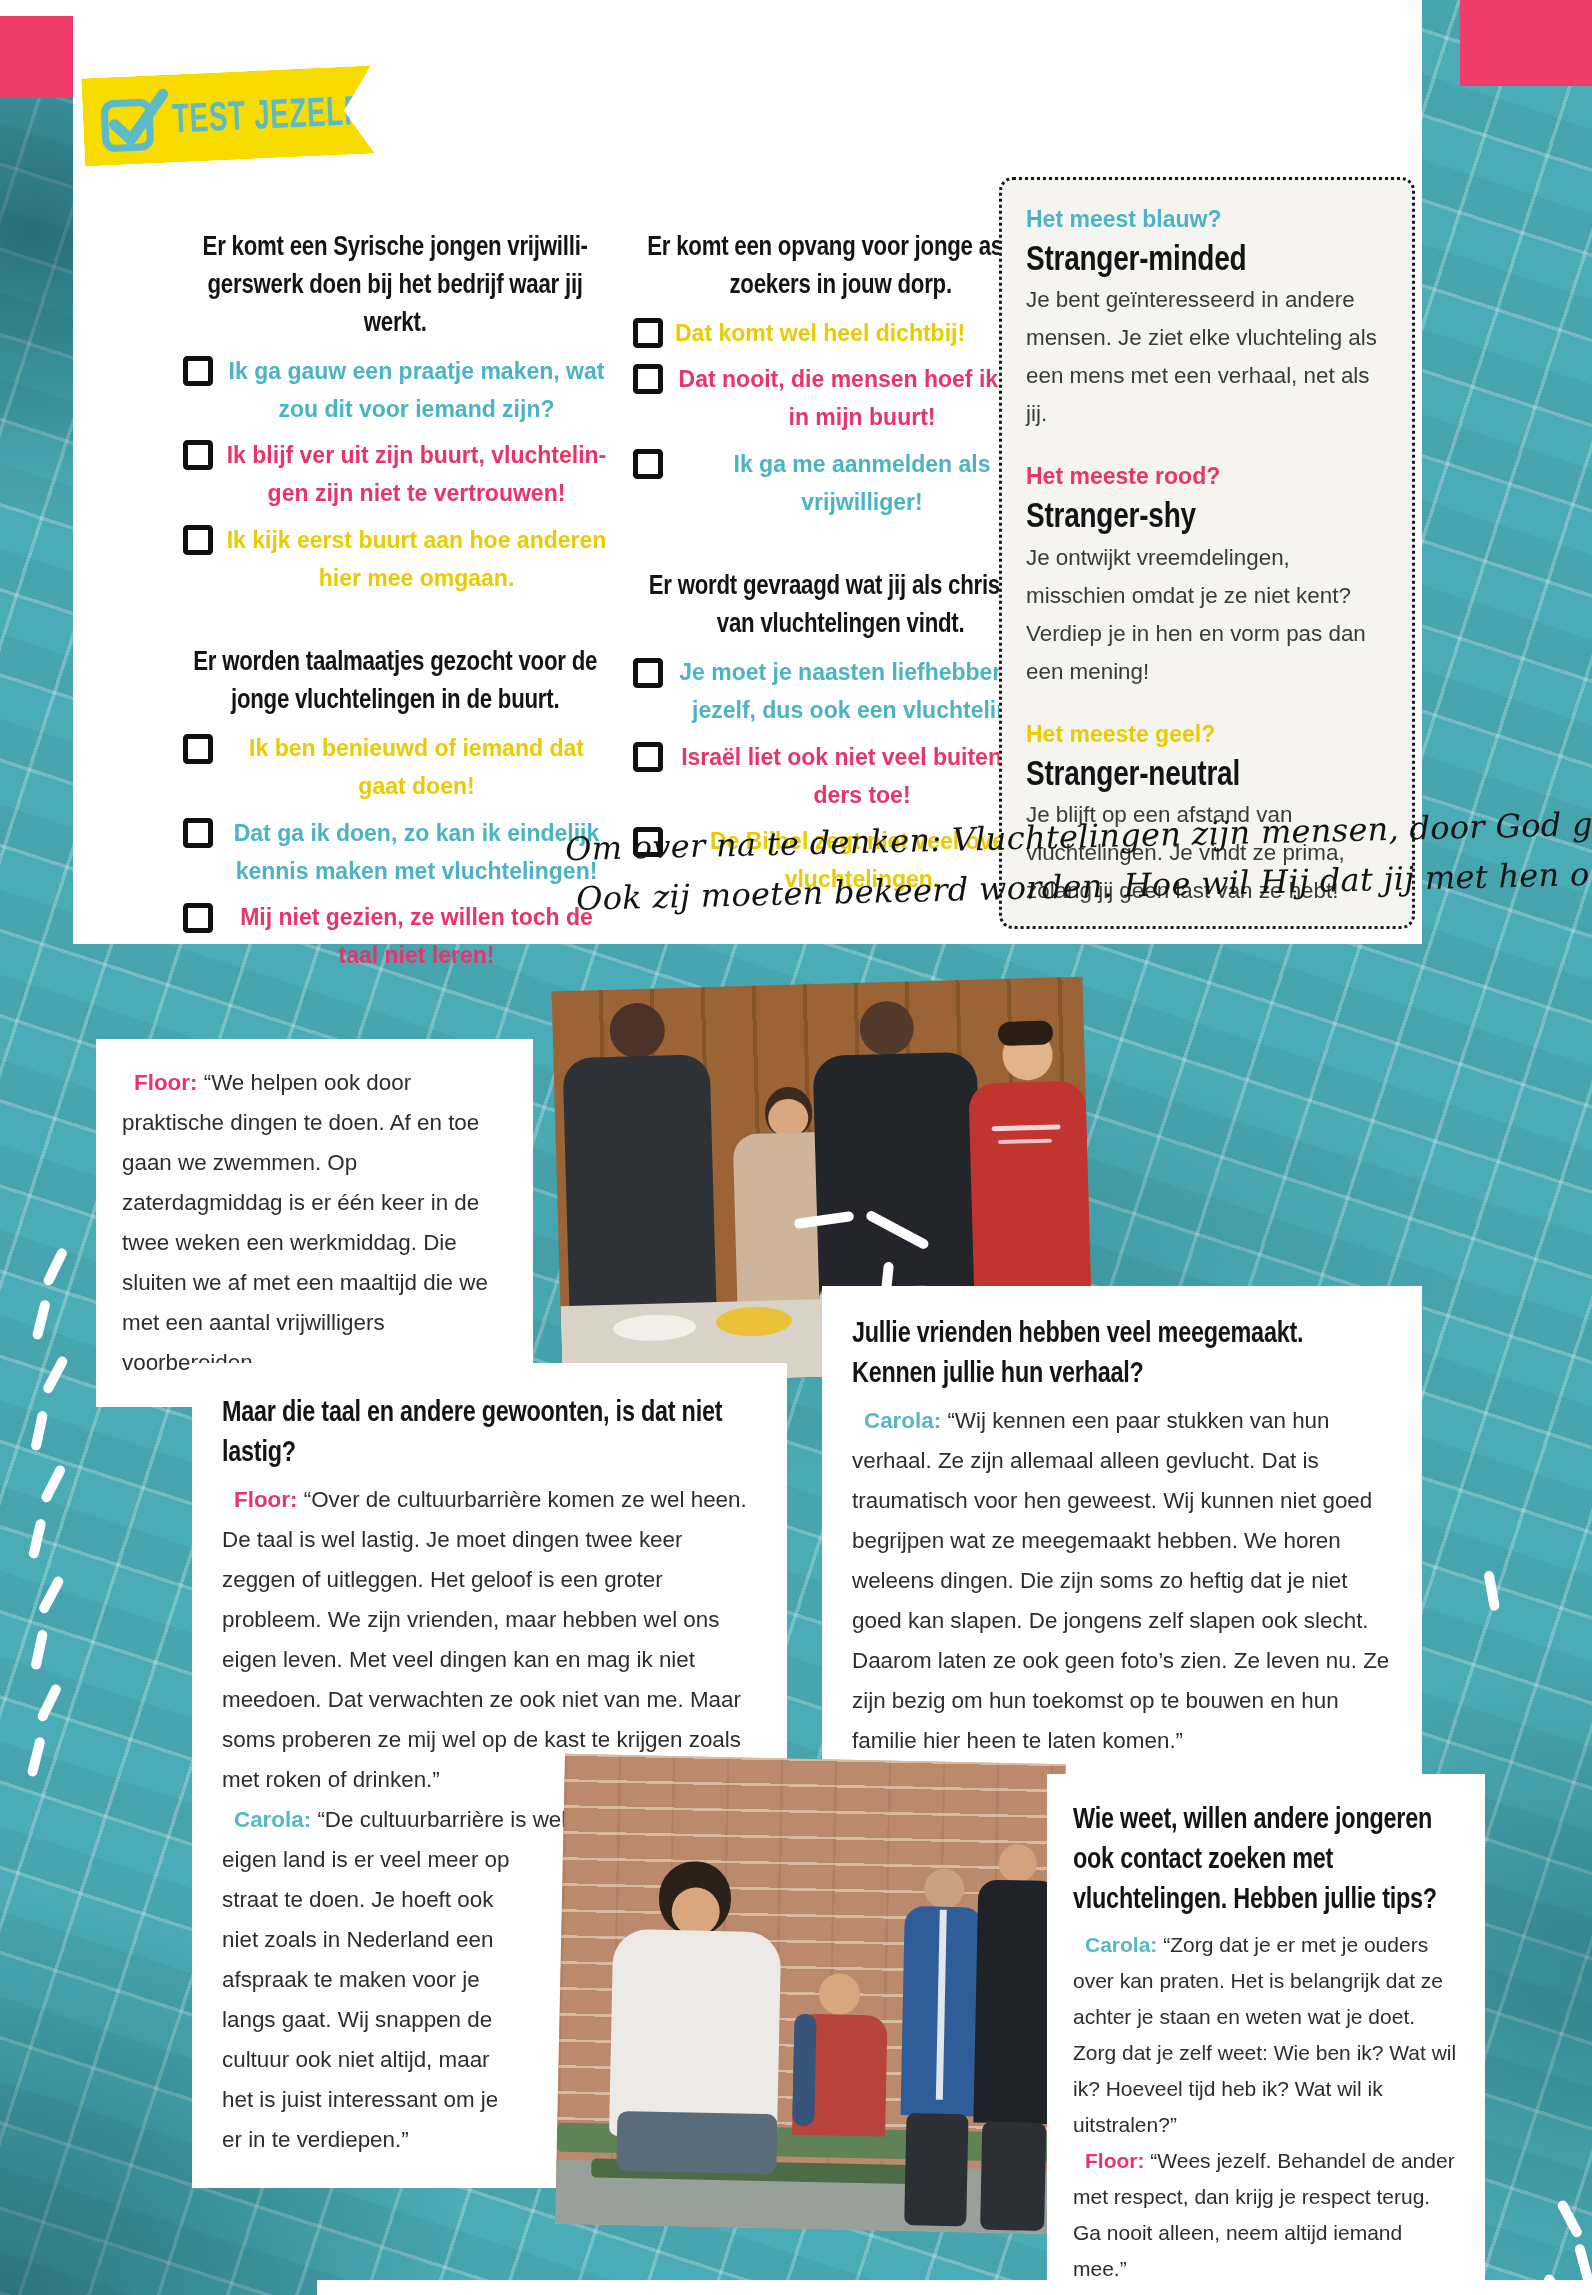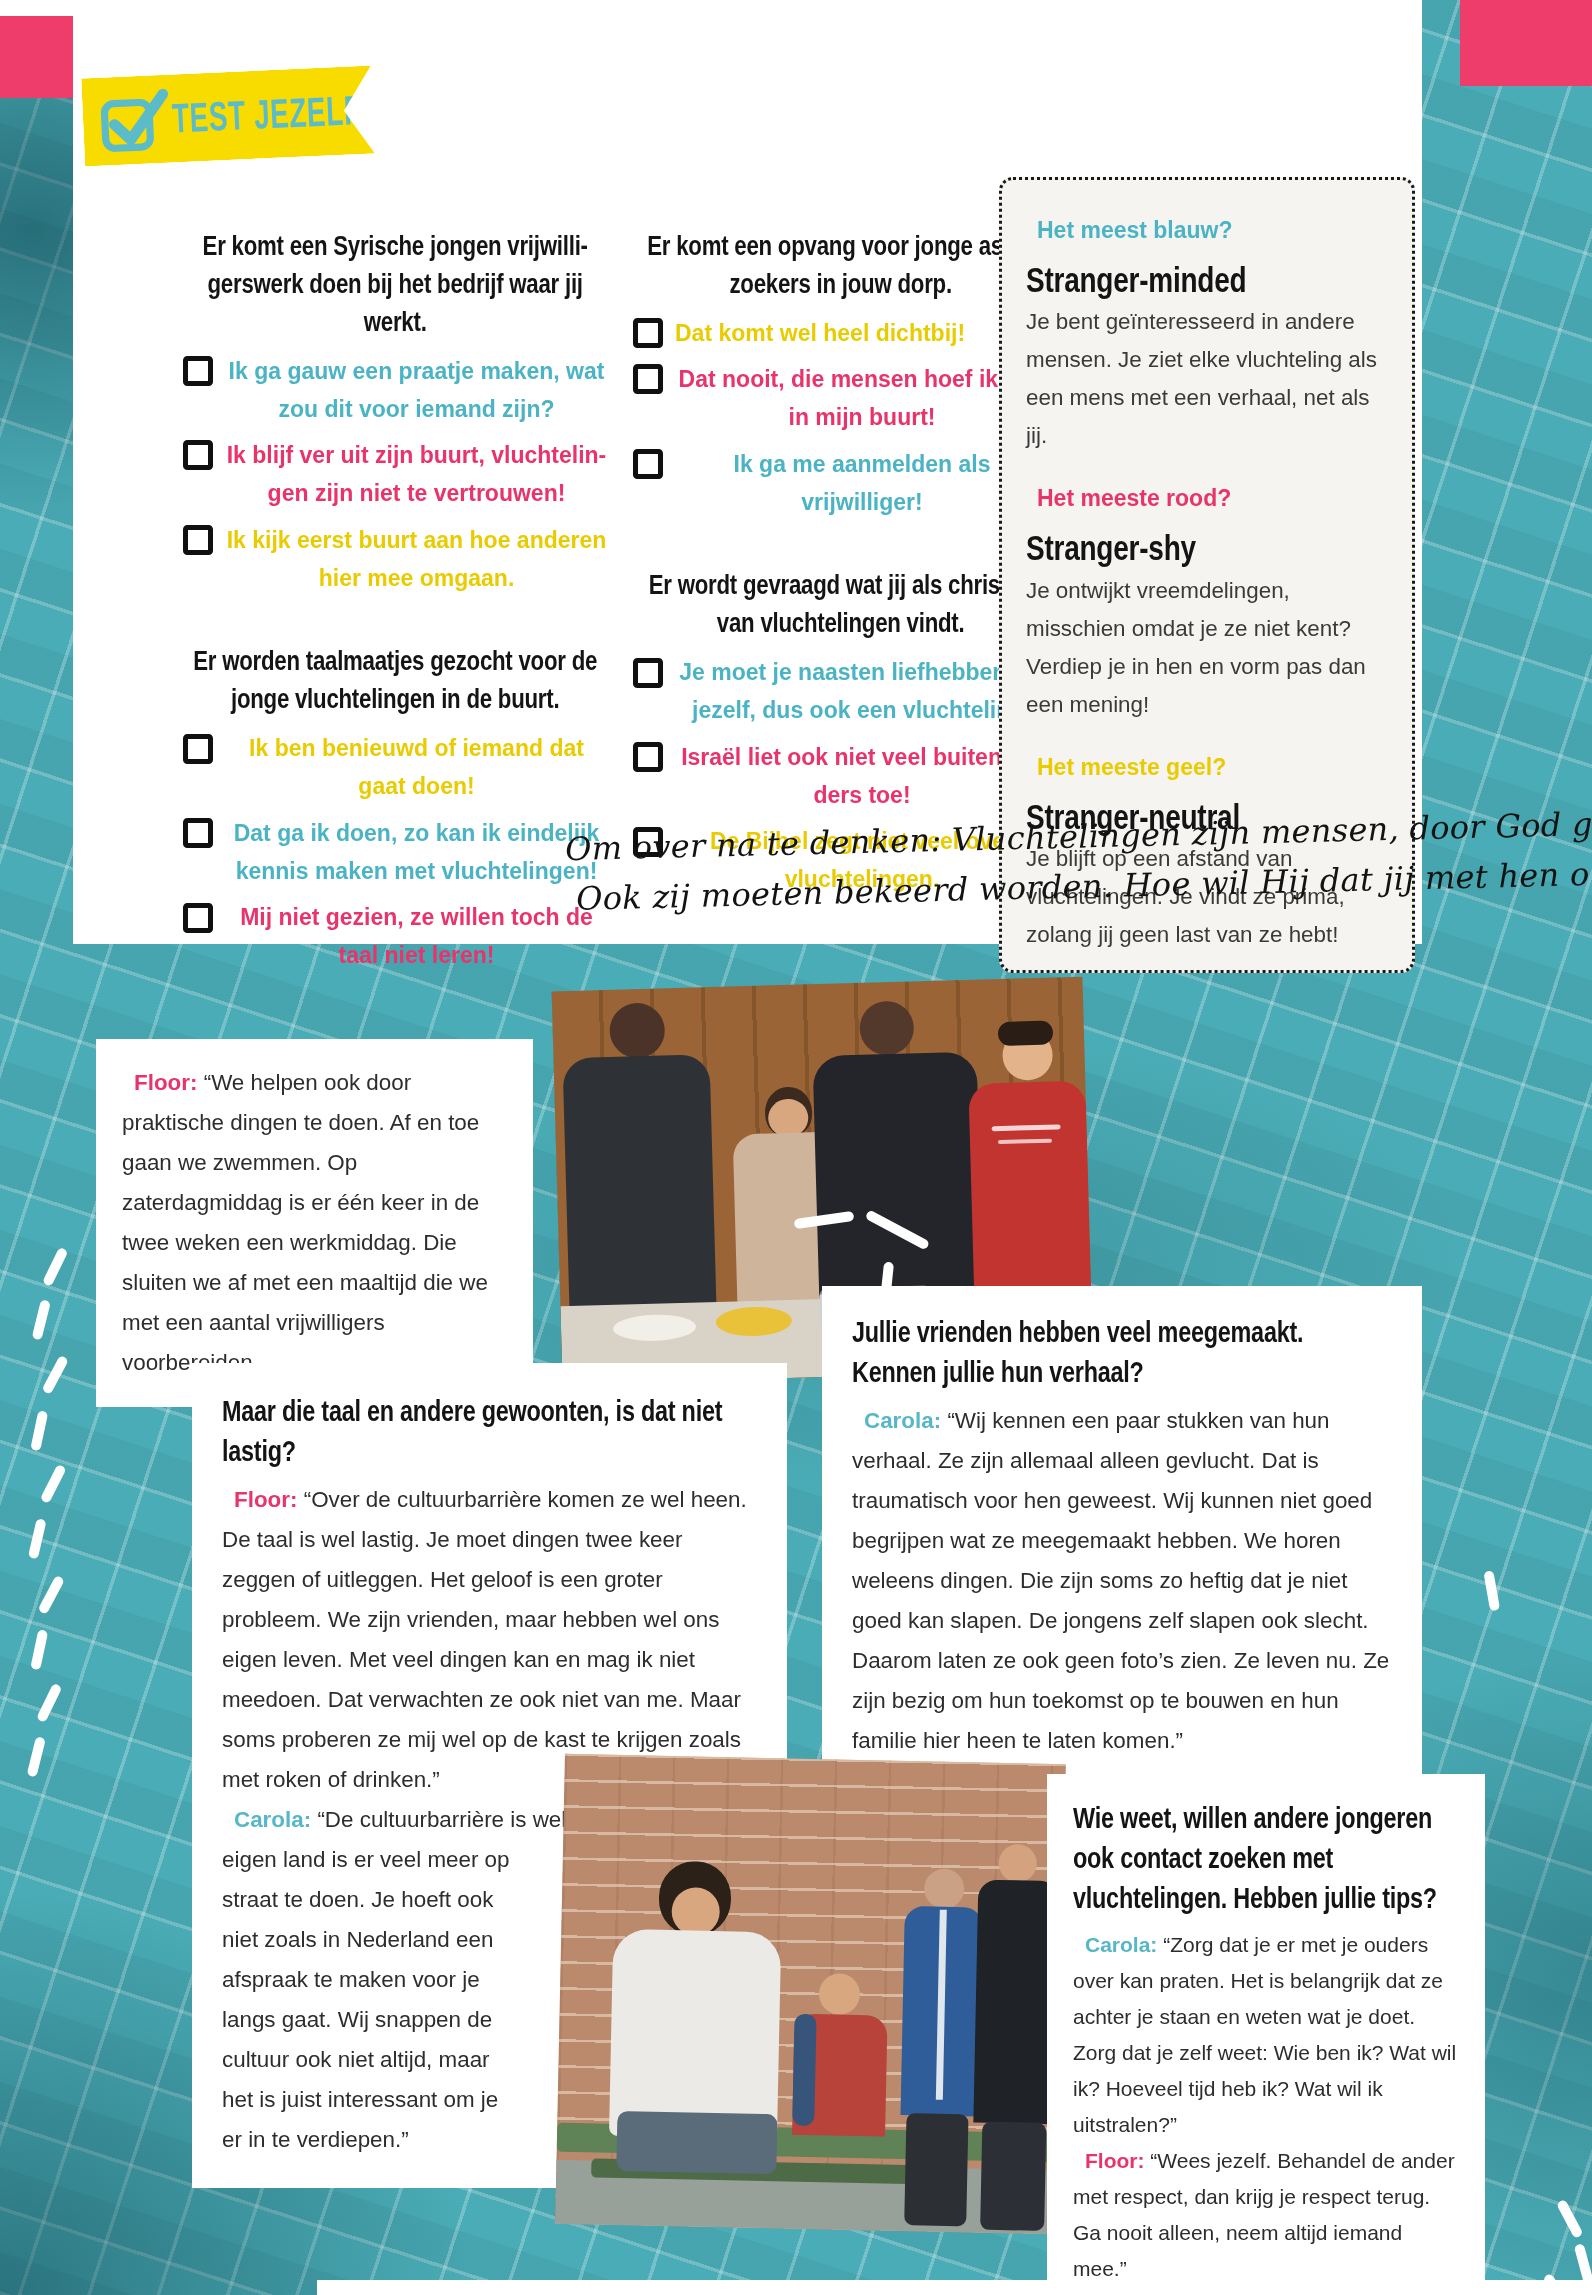--- a/index.html
+++ b/index.html
@@ -47,21 +47,21 @@
   .cb{width:20px;height:20px;border:5.2px solid #101010;border-radius:4.3px;flex:none;margin:4.3px 12px 0 0;background:#fff;}
   .opt-text{font-size:23px;line-height:38px;font-weight:700;}
   [data-color="teal"]{color:var(--teal);}
   [data-color="pink"]{color:var(--pink);}
   [data-color="yellow"]{color:var(--yellow);}
   .qgap{height:36px;}
 
   
   .results{position:absolute;left:926px;top:161px;width:416px;box-sizing:border-box;
            border:3.5px dotted #1a1a1a;border-radius:14px;background:#f5f4f1;padding:22.4px 22.4px 15.5px 24px;}
-  .res-q{font-size:23px;font-weight:700;line-height:35px;margin:11px;}
+  .res-q{font-size:23px;font-weight:700;line-height:35px;margin:0;}
   .res-type{font-size:35px;line-height:41px;font-weight:700;color:var(--heading_black);
             letter-spacing:-0.3px;transform:scaleX(.8);transform-origin:0 0;width:125%;margin:0 0 3.5px 0;}
   .res-desc{font-size:22.4px;line-height:38px;color:#3a3a3a;margin:0 0 26px 0;}
   .res-block:last-child .res-desc{margin-bottom:0;}
 
   
   .reflect{position:absolute;z-index:2;font-family:"DejaVu Serif",serif;font-style:italic;
            font-size:32px;color:#131313;letter-spacing:0.3px;transform:rotate(-1.4deg);white-space:nowrap;}
   .reflect.l1{left:565px;top:816px;}
   .reflect.l2{left:576px;top:866px;}

